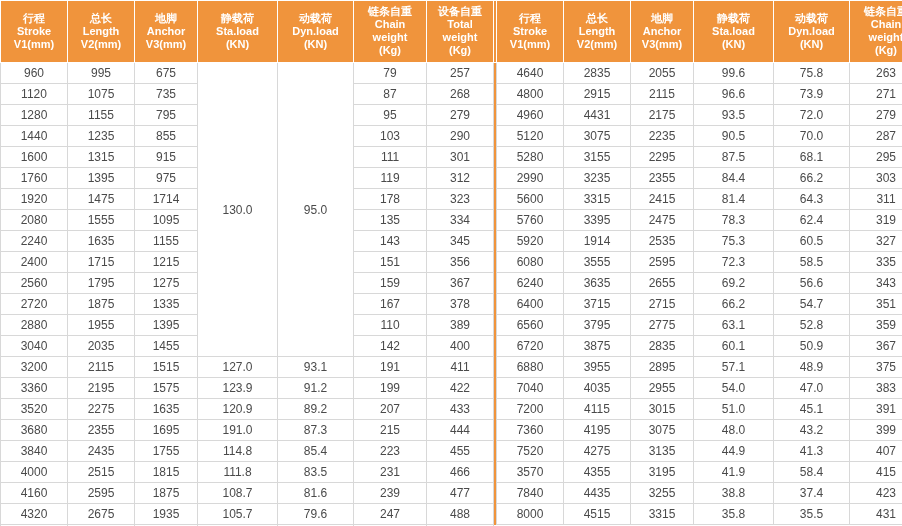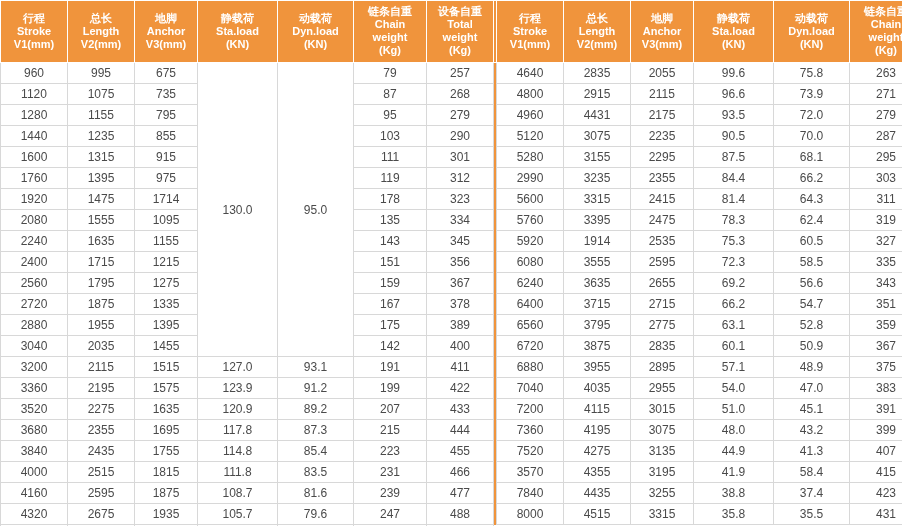--- a/index.html
+++ b/index.html
@@ -346,21 +346,21 @@
           <td>3715</td>
           <td>2715</td>
           <td>66.2</td>
           <td>54.7</td>
           <td>351</td>
         </tr>
         <tr>
           <td>2880</td>
           <td>1955</td>
           <td>1395</td>
-          <td>175</td>
+          <td>110</td>
           <td>389</td>
           <td class="sep"></td>
           <td>6560</td>
           <td>3795</td>
           <td>2775</td>
           <td>63.1</td>
           <td>52.8</td>
           <td>359</td>
         </tr>
         <tr>
@@ -422,21 +422,21 @@
           <td>4115</td>
           <td>3015</td>
           <td>51.0</td>
           <td>45.1</td>
           <td>391</td>
         </tr>
         <tr>
           <td>3680</td>
           <td>2355</td>
           <td>1695</td>
-          <td>117.8</td>
+          <td>191.0</td>
           <td>87.3</td>
           <td>215</td>
           <td>444</td>
           <td class="sep"></td>
           <td>7360</td>
           <td>4195</td>
           <td>3075</td>
           <td>48.0</td>
           <td>43.2</td>
           <td>399</td>

